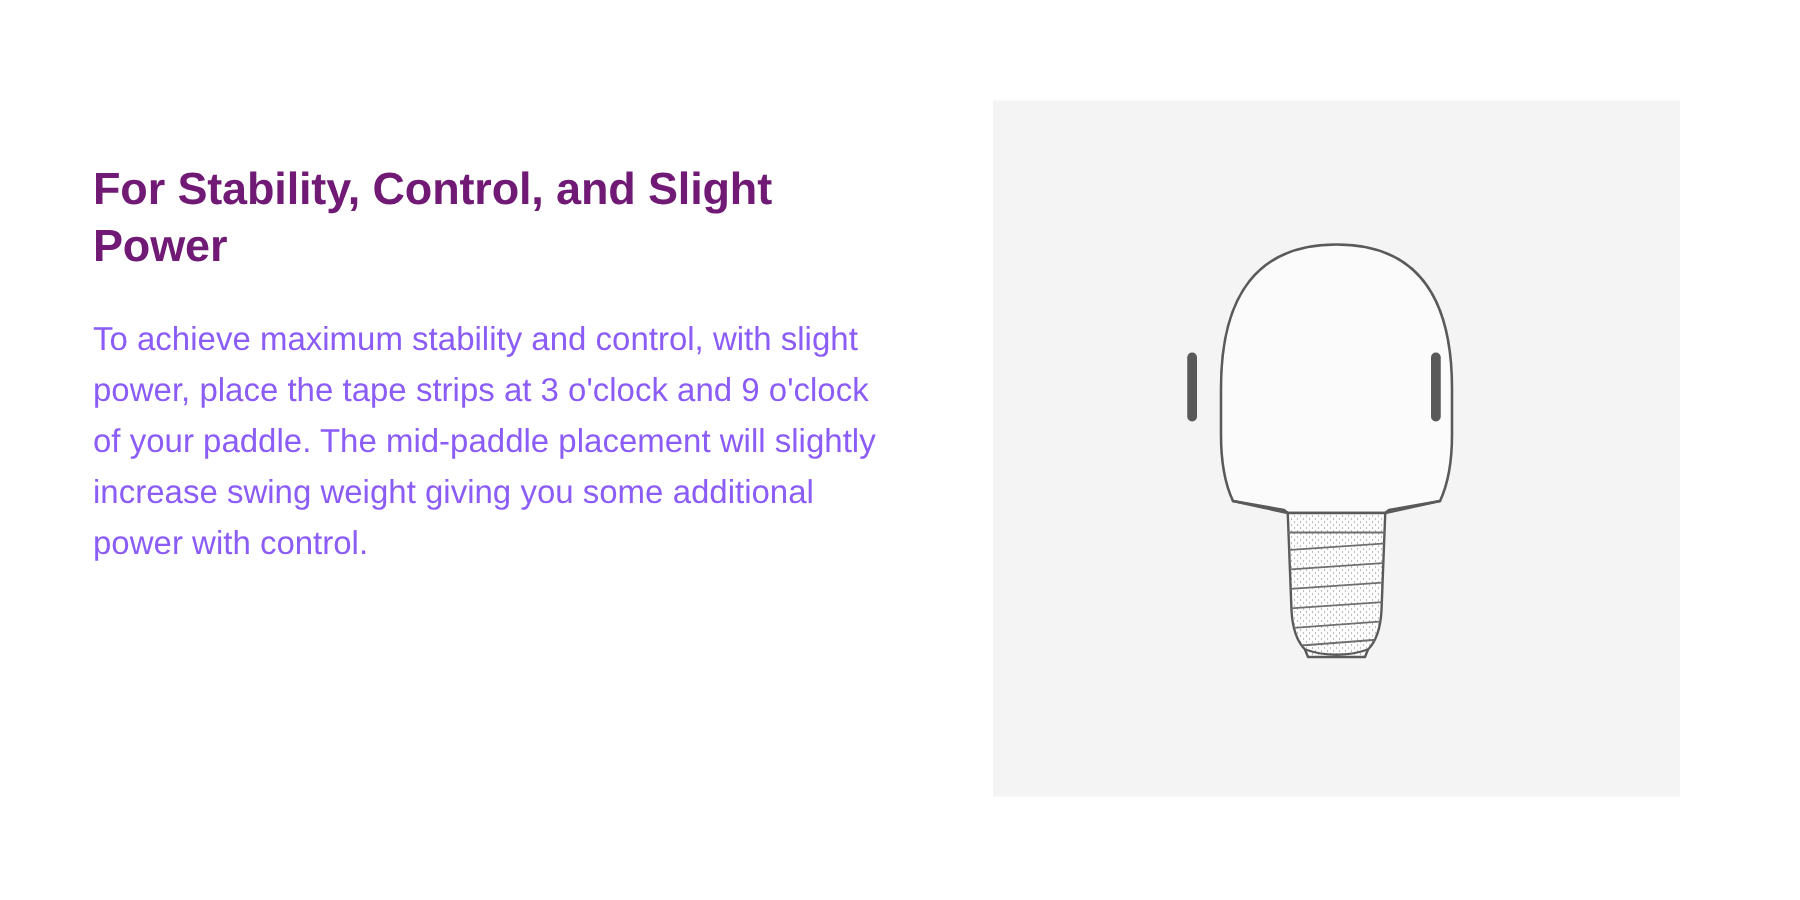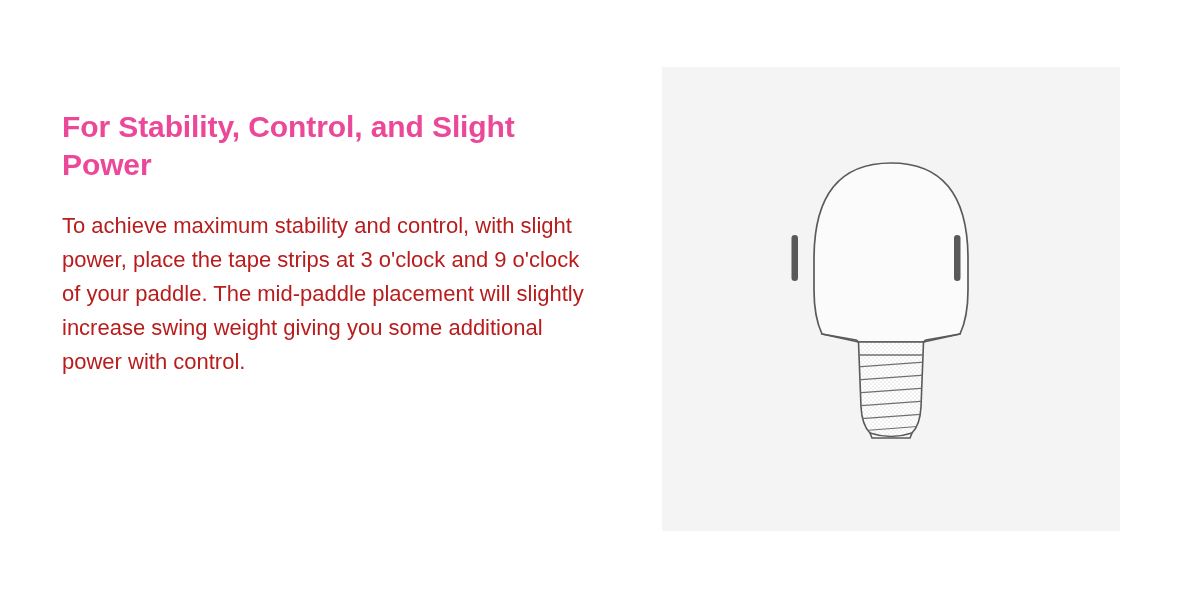--- a/index.html
+++ b/index.html
@@ -29,30 +29,30 @@
     top: 108px;
     width: 530px;
   }
 
   .headline {
     margin: 0;
     font-size: 30px;
     line-height: 1.25;
     font-weight: bold;
     letter-spacing: -0.1px;
-    color: #ec4899;
+    color: #701a75;
     max-width: 515px;
   }
 
   .body-copy {
     margin: 26px 0 0 0;
     font-size: 22px;
     line-height: 1.55;
     font-weight: normal;
-    color: #b91c1c;
+    color: #8b5cf6;
     max-width: 528px;
   }
 
   
   .image-panel {
     position: absolute;
     left: 662px;
     top: 67px;
     width: 458px;
     height: 464px;

